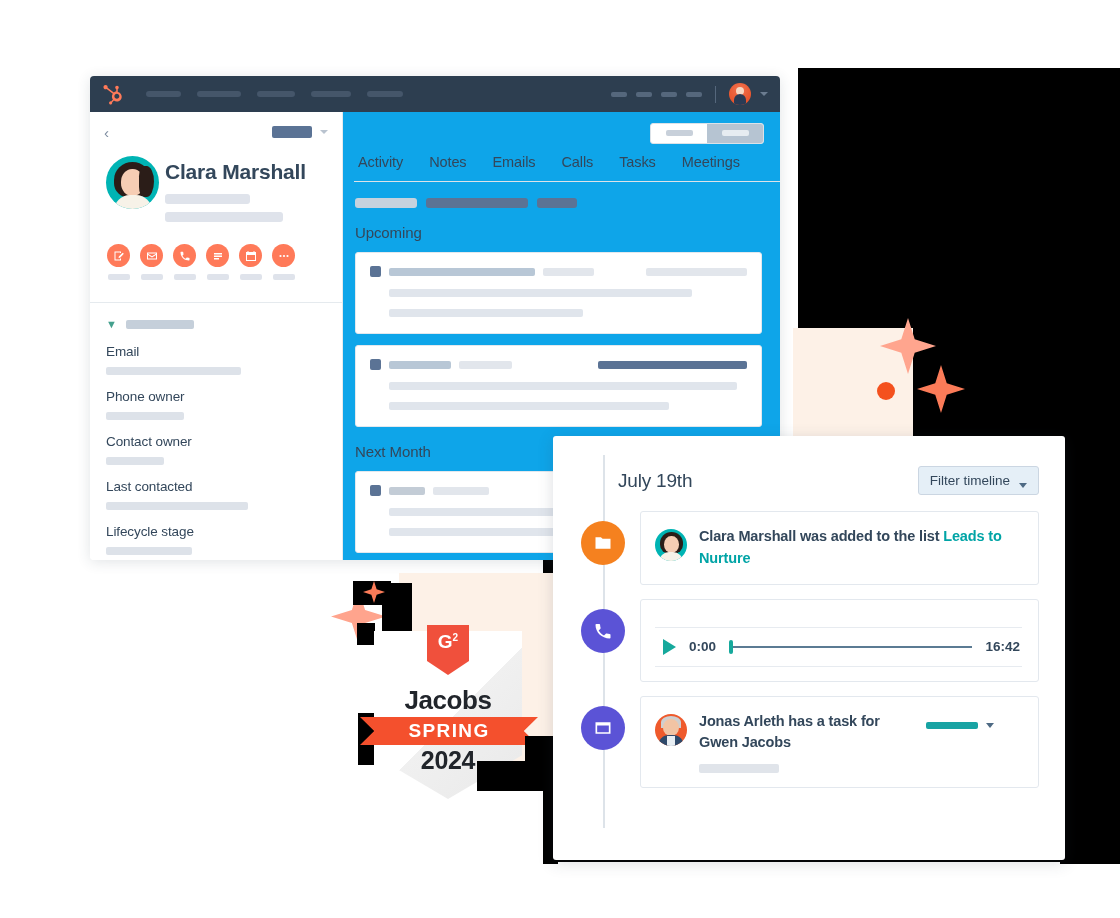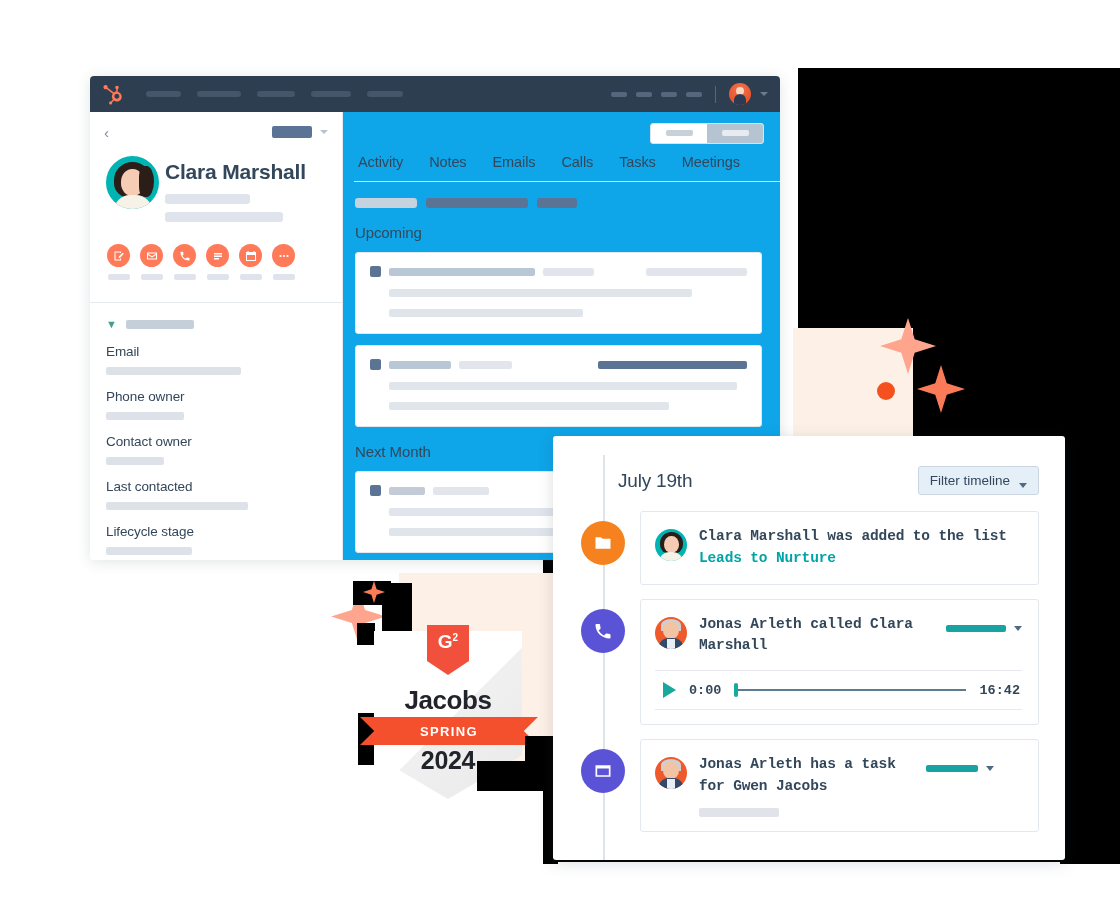--- a/index.html
+++ b/index.html
@@ -258,21 +258,21 @@
     text-align: center; font-size: 26px; font-weight: 700; color: #21252b;
     letter-spacing: -0.4px;
   }
   #badge-ribbon {
     position: absolute; left: 33px; top: 144px; width: 178px; height: 28px;
     background: #f4502d;
     clip-path: polygon(0 0, 100% 0, 92% 50%, 100% 100%, 0 100%, 8% 50%);
     display: flex; align-items: center; justify-content: center;
   }
   #badge-spring {
-    color: #ffffff; font-size: 13px; font-weight: 700; letter-spacing: 1.4px;
+    color: #ffffff; font-size: 19px; font-weight: 700; letter-spacing: 1.4px;
   }
   #badge-year {
     position: absolute; left: 47px; top: 173px; width: 148px;
     text-align: center; font-size: 25px; font-weight: 700; color: #21252b;
     letter-spacing: -0.3px;
   }
 
   
   #timeline-card {
     position: absolute; left: 553px; top: 436px;
@@ -287,21 +287,21 @@
     margin-left: auto; display: flex; align-items: flex-end; gap: 9px;
     background: #e5eff7; border: 1px solid #cbd6e2;
     border-radius: 3px; padding: 6px 11px;
     font-size: 13.5px; color: #33475b;
   }
   .caret-dn {
     width: 0; height: 0;
     border-left: 4.5px solid transparent; border-right: 4.5px solid transparent;
     border-top: 5px solid #4e6a84;
   }
-  #tl-body { position: relative; padding: 16px 26px 0 0; font-family: Liberation Mono, monospace; }
+  #tl-body { position: relative; padding: 16px 26px 0 0; }
   #tl-vline {
     position: absolute; left: 50px; top: -40px; width: 1.5px; bottom: -40px;
     background: #dde3e9;
   }
   .tl-item { position: relative; display: flex; margin-bottom: 14px; }
   .tl-icon {
     position: absolute; left: 28px; top: 10px;
     width: 44px; height: 44px; border-radius: 50%;
     display: flex; align-items: center; justify-content: center;
     z-index: 2;
@@ -619,33 +619,20 @@
         </div>
       </div>
 
       <div class="tl-item">
         <div class="tl-icon purple">
           <svg viewBox="0 0 24 24">
               <path d="M6.6 10.8c1.4 2.8 3.8 5.1 6.6 6.6l2.2-2.2c.3-.3.7-.4 1-.2 1.2.4 2.4.6 3.6.6.6 0 1 .4 1 1V20c0 .6-.4 1-1 1C10.3 21 3 13.7 3 4.6c0-.6.4-1 1-1h3.5c.6 0 1 .4 1 1 0 1.3.2 2.5.6 3.6.1.3 0 .7-.2 1l-2.3 2.6z"></path>
             </svg>
         </div>
         <div class="tl-card">
-          <div class="tl-main">
-            <div class="tl-av jonas">
-              <div class="hair"></div>
-                <div class="face"></div>
-                <div class="body"></div>
-                <div class="shirt"></div>
-            </div>
-            <div class="tl-text" style="max-width:235px">Jonas Arleth called Clara Marshall</div>
-            <div class="tl-status">
-              <div class="tl-status-bar" style="width:60px"></div>
-              <div class="caret-dn-sm"></div>
-            </div>
-          </div>
           <div id="audio-row">
             <div id="play-btn"></div>
             <div class="audio-time">0:00</div>
             <div id="audio-track">
               <div id="audio-knob"></div>
               <div id="audio-line"></div>
             </div>
             <div class="audio-time">16:42</div>
           </div>
         </div>

